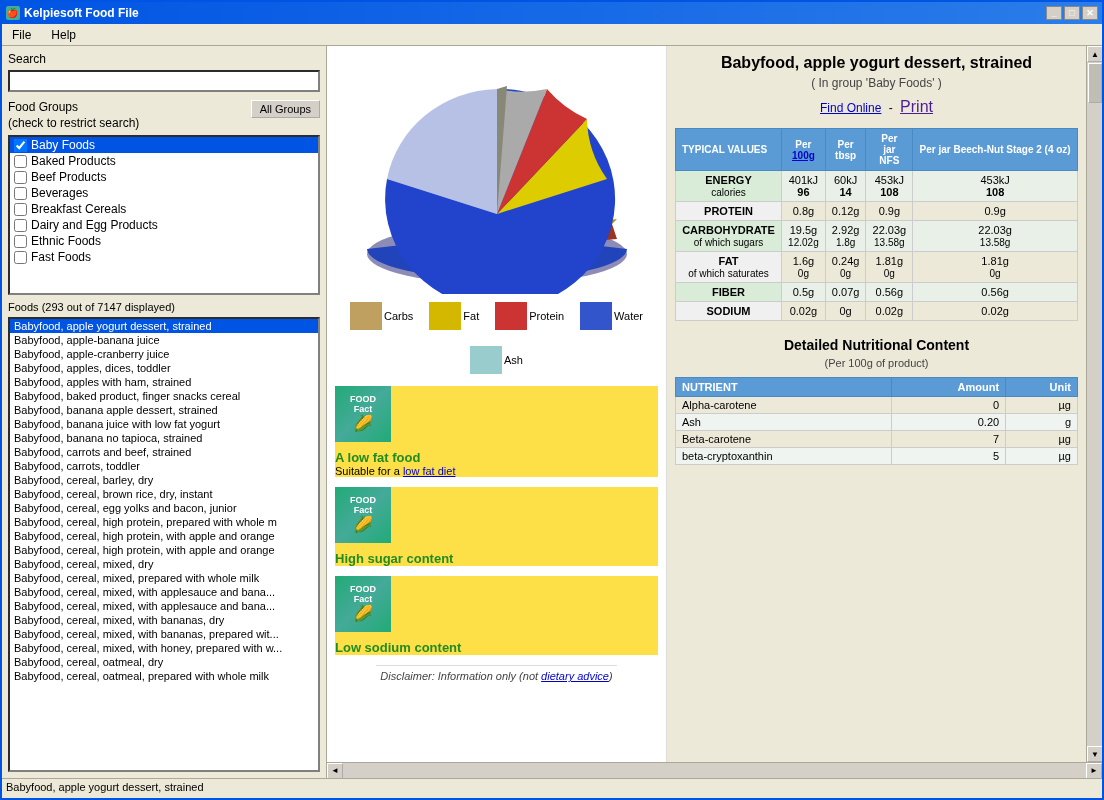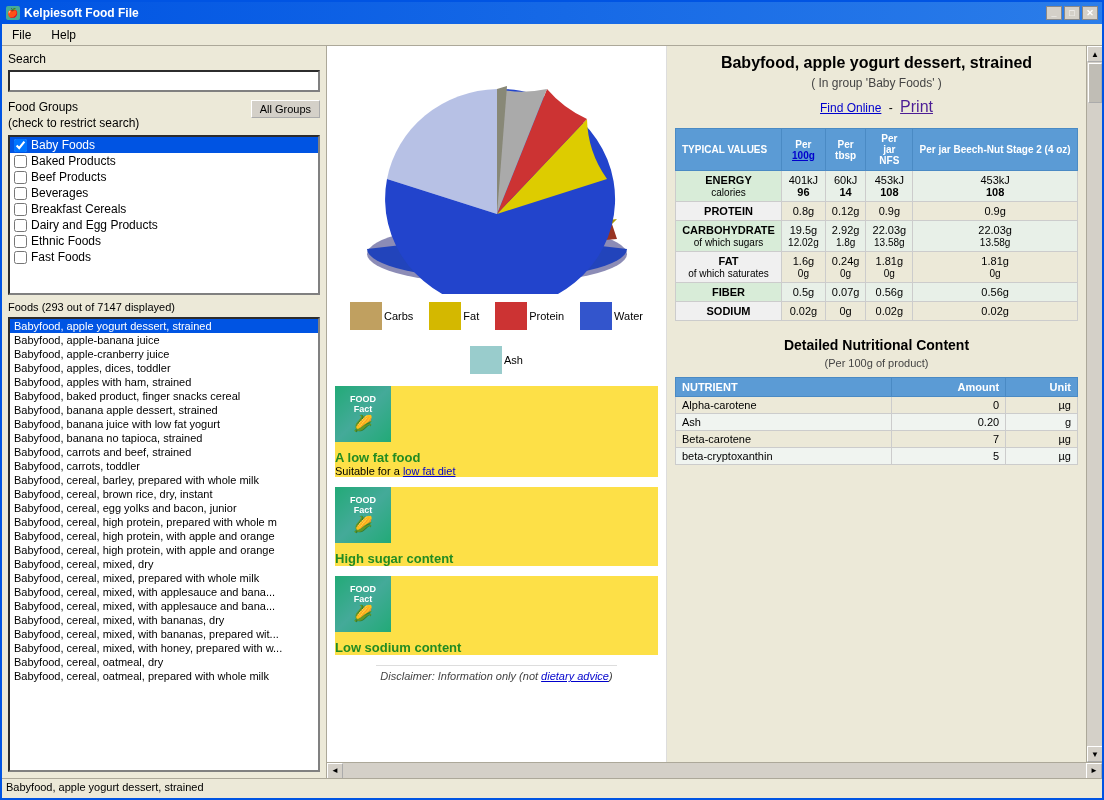--- a/index.html
+++ b/index.html
@@ -177,21 +177,21 @@
         <div class="food-item">Babyfood, apple-banana juice</div>
         <div class="food-item">Babyfood, apple-cranberry juice</div>
         <div class="food-item">Babyfood, apples, dices, toddler</div>
         <div class="food-item">Babyfood, apples with ham, strained</div>
         <div class="food-item">Babyfood, baked product, finger snacks cereal</div>
         <div class="food-item">Babyfood, banana apple dessert, strained</div>
         <div class="food-item">Babyfood, banana juice with low fat yogurt</div>
         <div class="food-item">Babyfood, banana no tapioca, strained</div>
         <div class="food-item">Babyfood, carrots and beef, strained</div>
         <div class="food-item">Babyfood, carrots, toddler</div>
-        <div class="food-item">Babyfood, cereal, barley, prepared with whole milk</div>
+        <div class="food-item">Babyfood, cereal, barley, dry</div>
         <div class="food-item">Babyfood, cereal, brown rice, dry, instant</div>
         <div class="food-item">Babyfood, cereal, egg yolks and bacon, junior</div>
         <div class="food-item">Babyfood, cereal, high protein, prepared with whole m</div>
         <div class="food-item">Babyfood, cereal, high protein, with apple and orange</div>
         <div class="food-item">Babyfood, cereal, high protein, with apple and orange</div>
         <div class="food-item">Babyfood, cereal, mixed, dry</div>
         <div class="food-item">Babyfood, cereal, mixed, prepared with whole milk</div>
         <div class="food-item">Babyfood, cereal, mixed, with applesauce and bana...</div>
         <div class="food-item">Babyfood, cereal, mixed, with applesauce and bana...</div>
         <div class="food-item">Babyfood, cereal, mixed, with bananas, dry</div>

